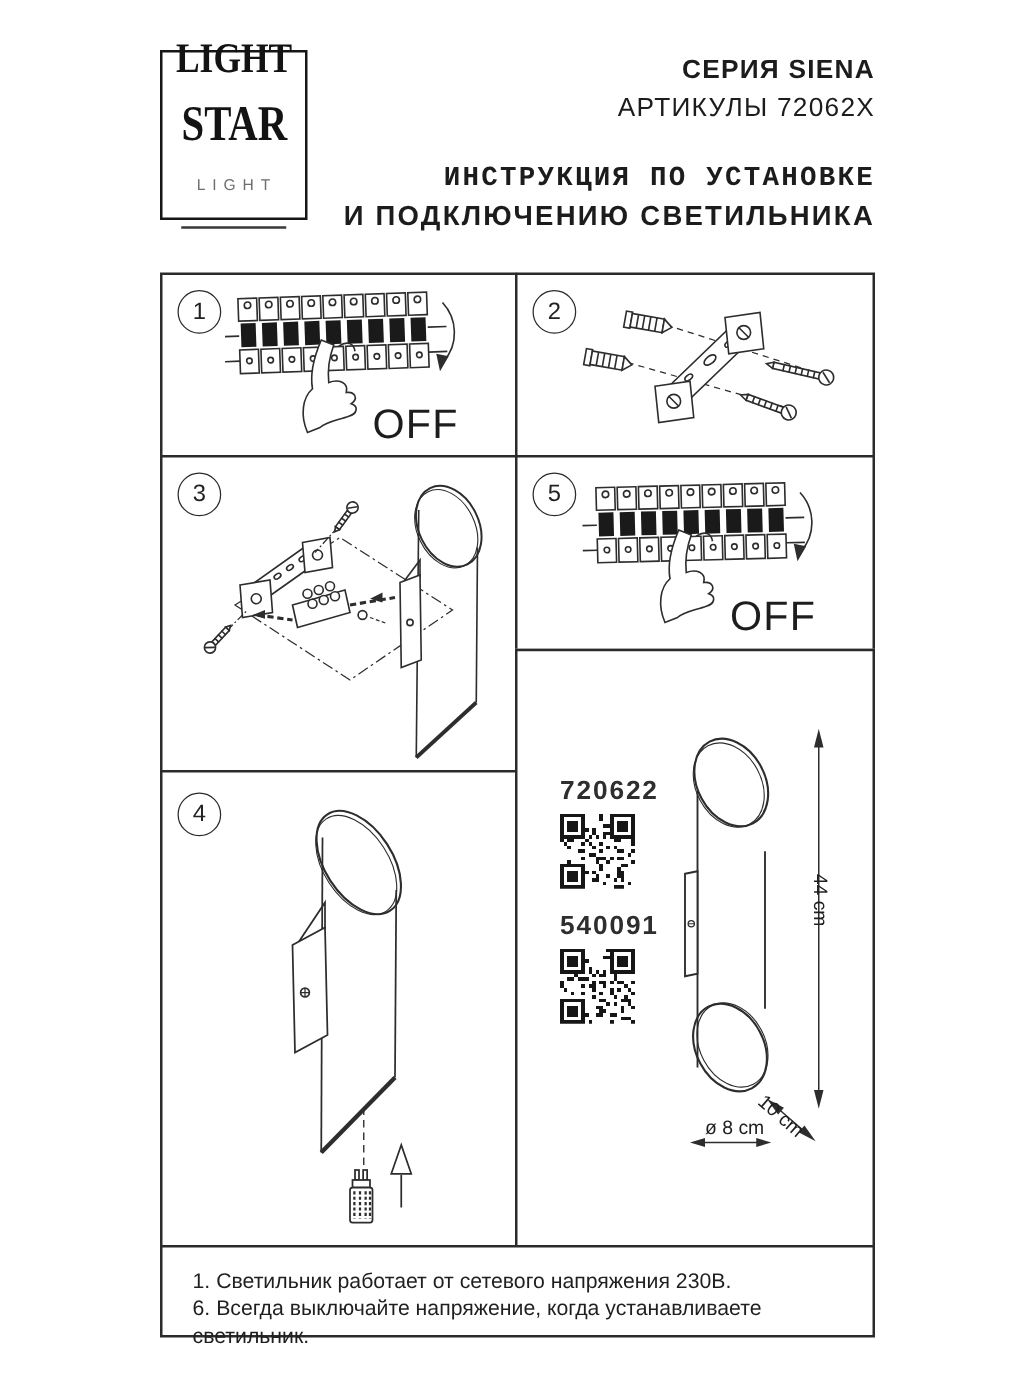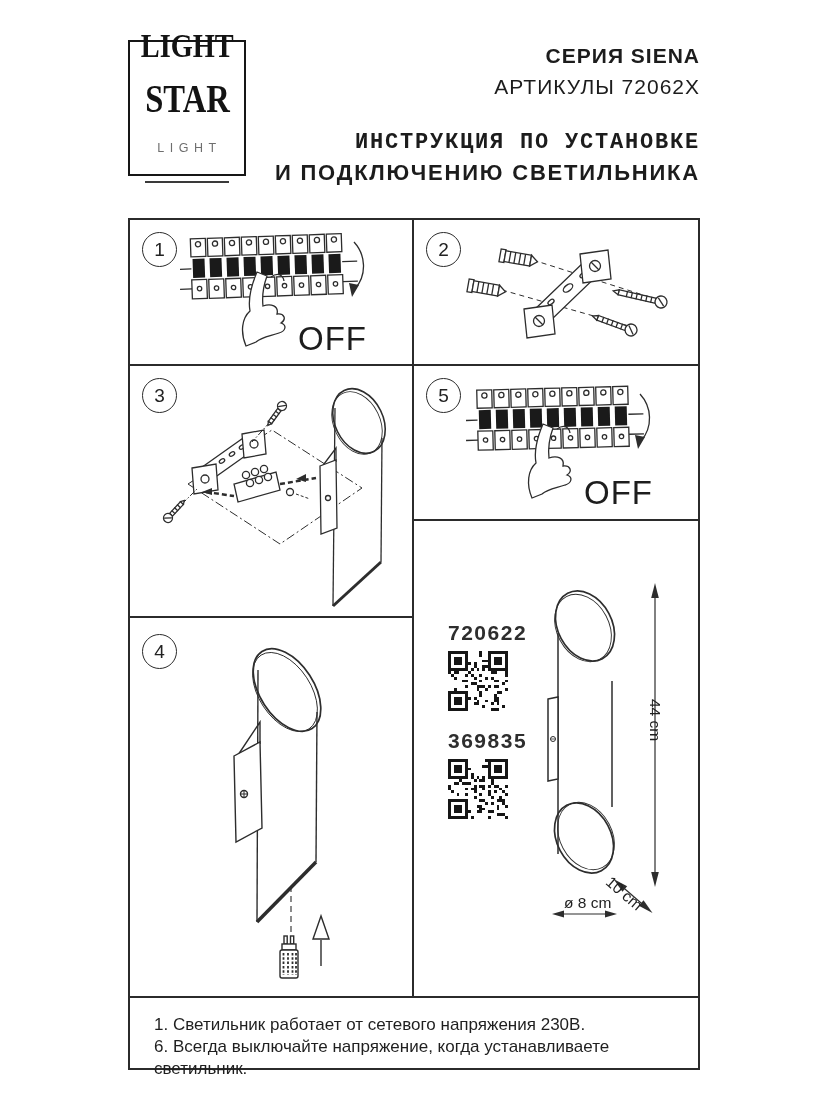--- a/index.html
+++ b/index.html
@@ -454,21 +454,21 @@
           <rect x="2" y="20" width="1" height="1"></rect>
           <rect x="3" y="20" width="1" height="1"></rect>
           <rect x="4" y="20" width="1" height="1"></rect>
           <rect x="5" y="20" width="1" height="1"></rect>
           <rect x="6" y="20" width="1" height="1"></rect>
           <rect x="15" y="20" width="1" height="1"></rect>
           <rect x="16" y="20" width="1" height="1"></rect>
           <rect x="17" y="20" width="1" height="1"></rect>
         </svg>
       </div>
-    <div class="article-label" style="left:34px;top:208px;">369835</div>
+    <div class="article-label" style="left:34px;top:208px;">540091</div>
     <div class="qr" style="left:34px;top:238px;">
         <svg viewBox="0 0 21 21" width="100%" height="100%" shape-rendering="crispEdges" fill="#161616">
           <rect x="0" y="0" width="1" height="1"></rect>
           <rect x="1" y="0" width="1" height="1"></rect>
           <rect x="2" y="0" width="1" height="1"></rect>
           <rect x="3" y="0" width="1" height="1"></rect>
           <rect x="4" y="0" width="1" height="1"></rect>
           <rect x="5" y="0" width="1" height="1"></rect>
           <rect x="6" y="0" width="1" height="1"></rect>
           <rect x="13" y="0" width="1" height="1"></rect>

